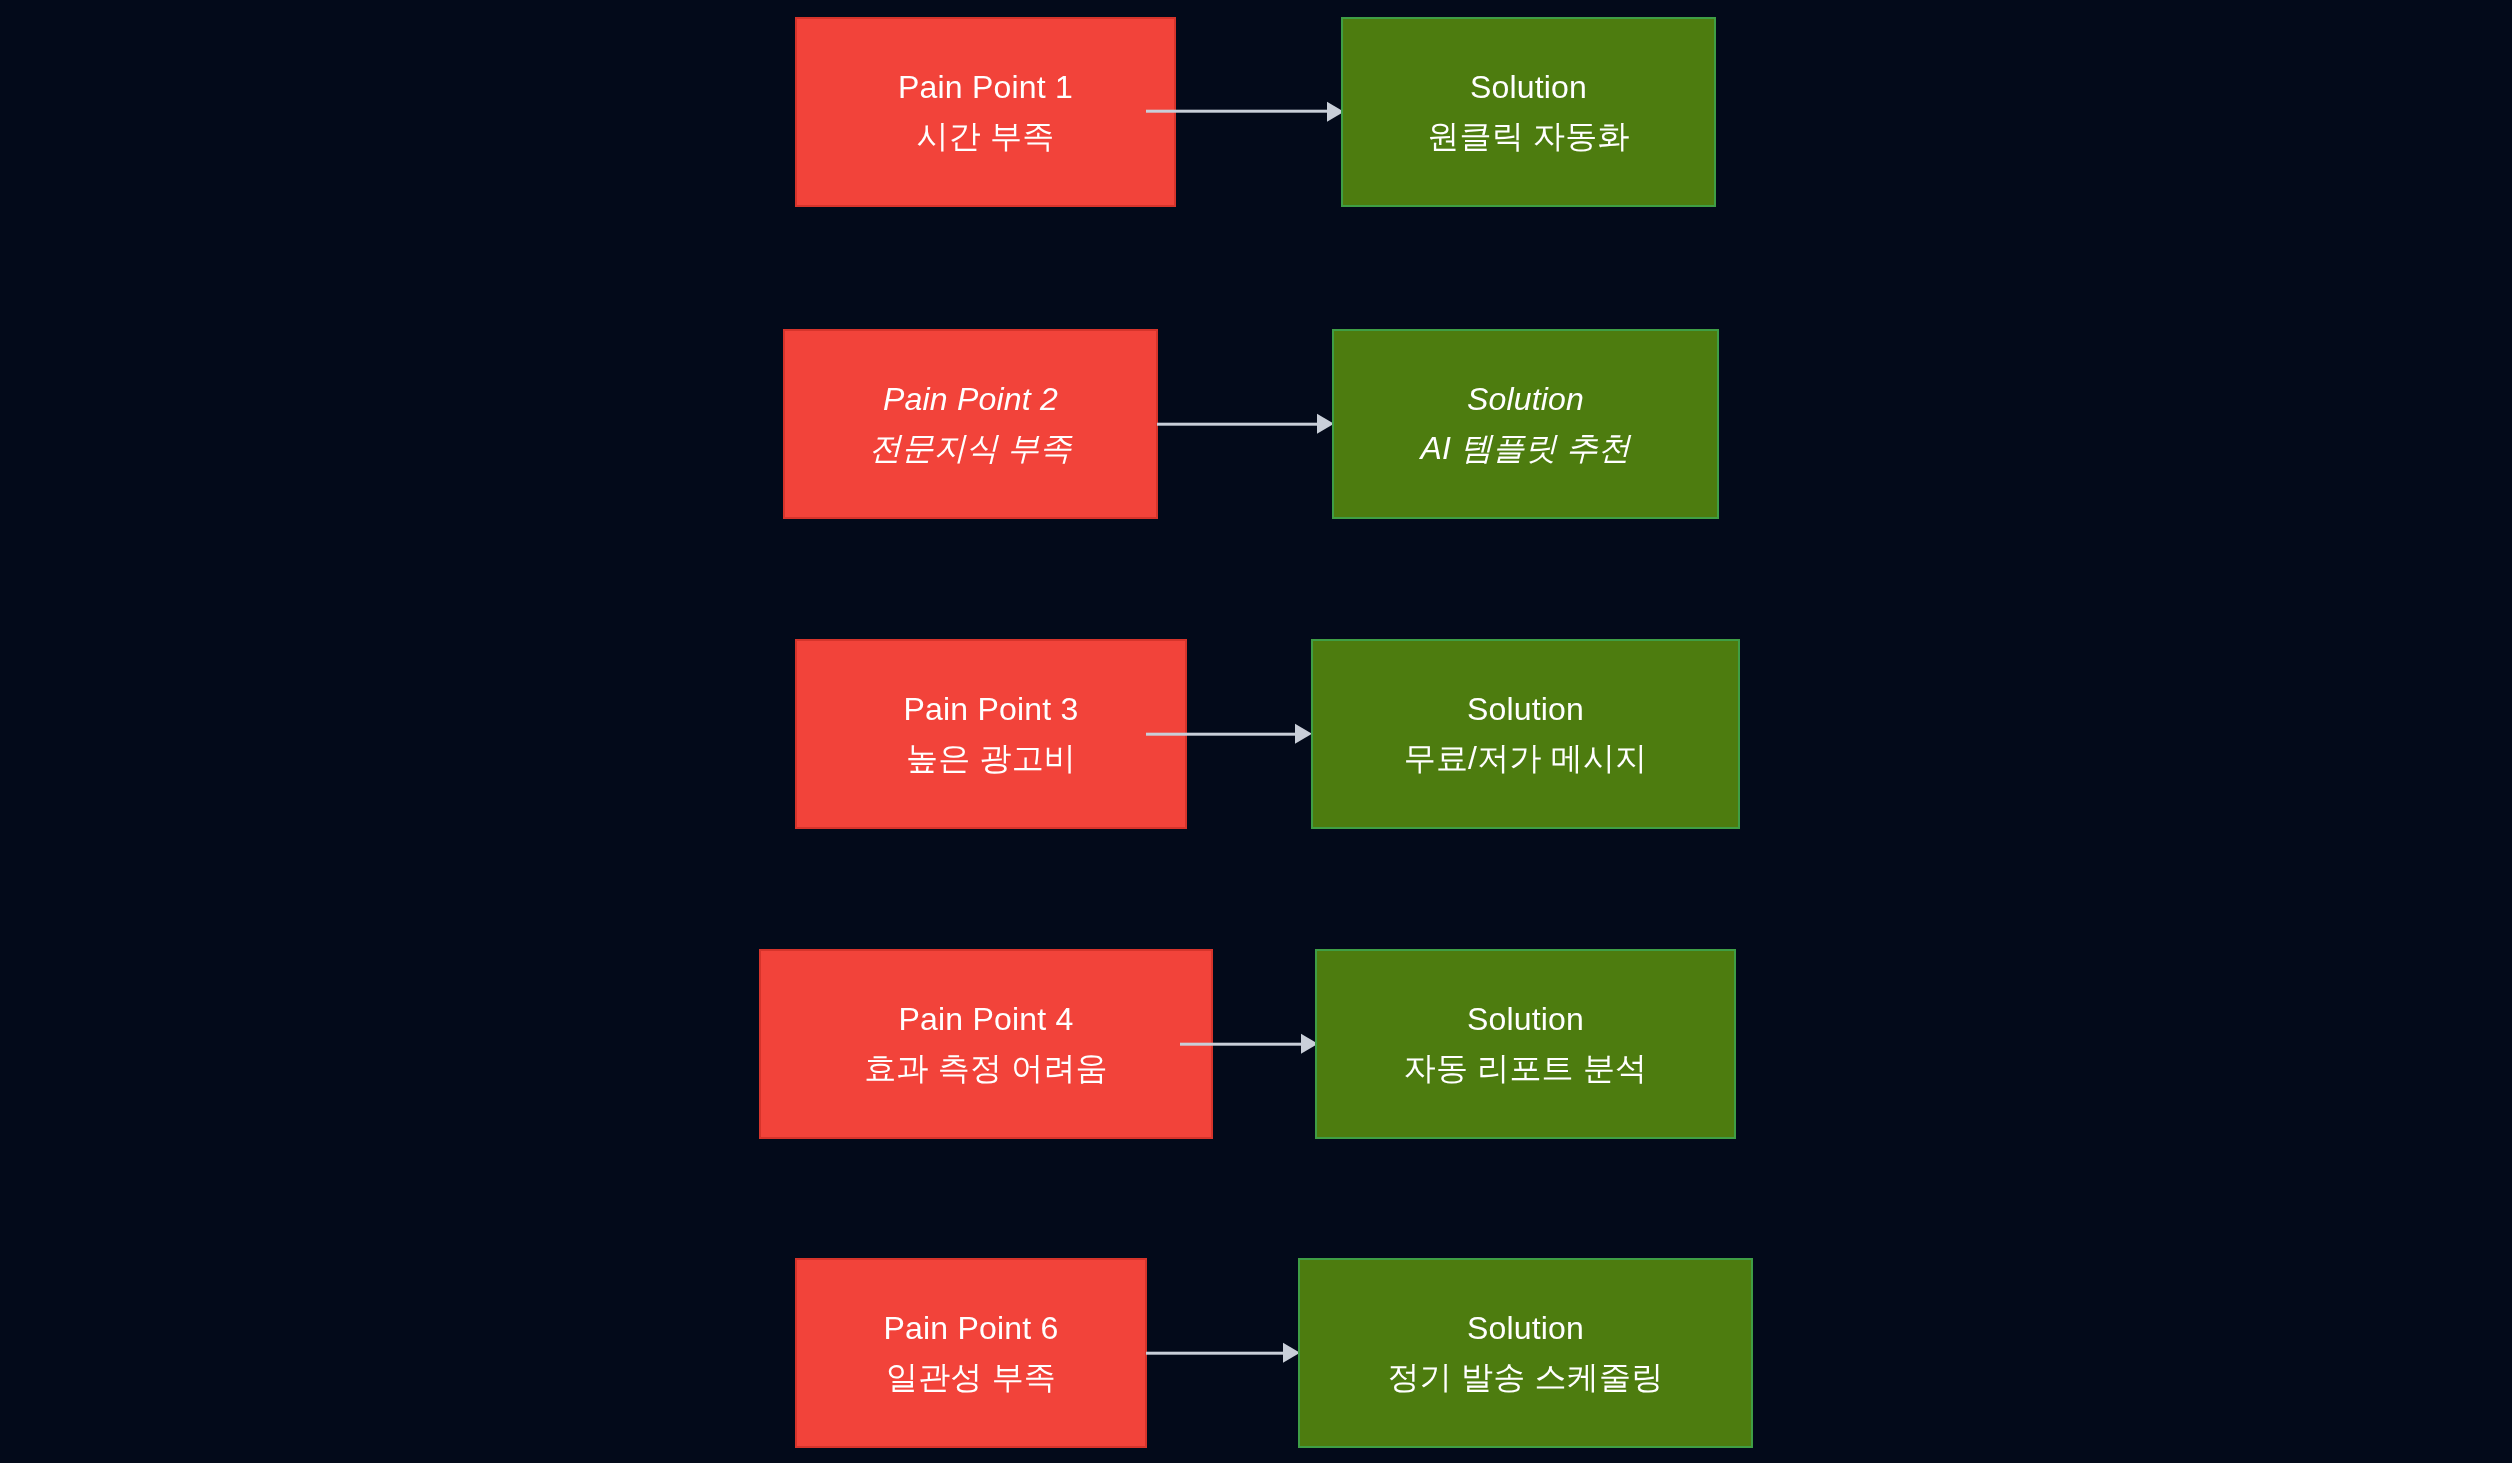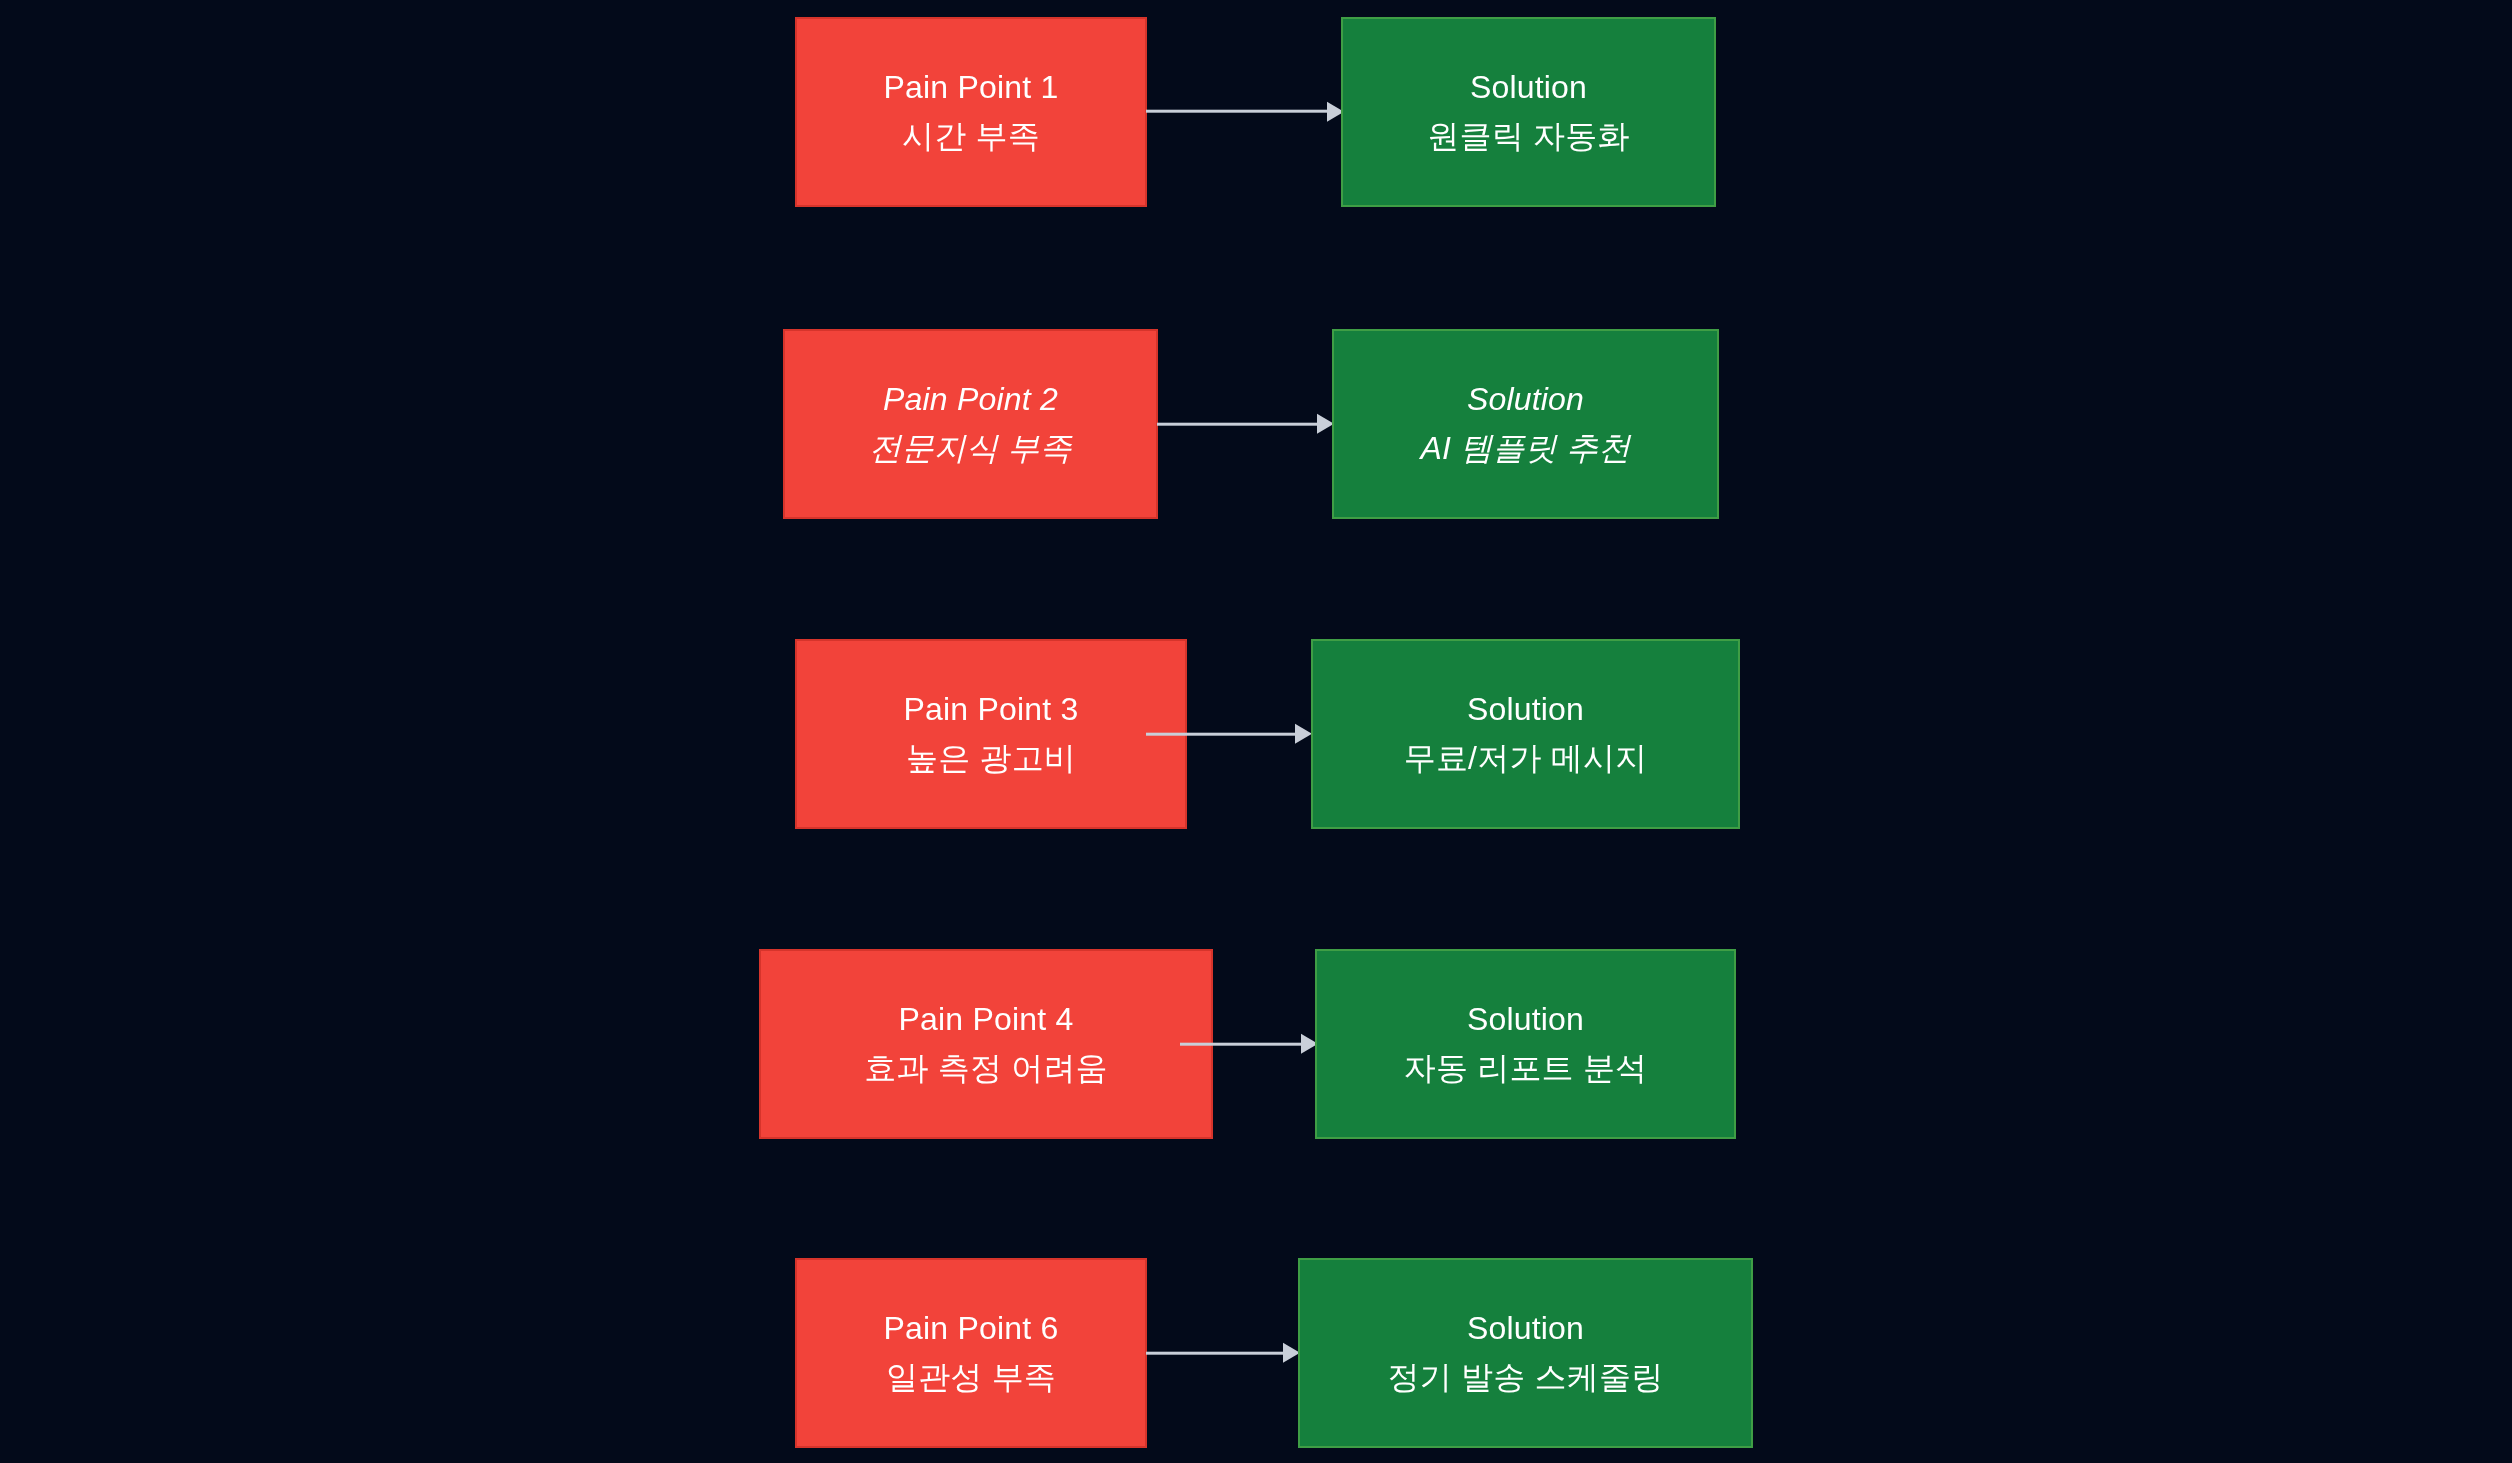--- a/index.html
+++ b/index.html
@@ -42,21 +42,21 @@
     font-weight: 400;
     position: absolute;
     top: 0;
     height: 100%;
   }
   .node.pain {
     background: #f2433a;
     border: 2.8px solid #d6342b;
   }
   .node.solution {
-    background: #15803d;
+    background: #4d7c0f;
     border: 2.8px solid #3f9e45;
   }
   .node .title-line,
   .node .desc-line {
     display: block;
     white-space: nowrap;
   }
   .connector {
     position: absolute;
     top: 50%;
@@ -80,21 +80,21 @@
     flex: 0 0 auto;
     margin-left: -0.9px;
   }
 </style>
 </head>
 <body>
 
 <div id="diagram">
 
   <div class="flow-row" style="top:16.6px; height:190px;">
-    <div class="node pain" style="left:795px; width:352px;">
+    <div class="node pain" style="left:795px; width:381px;">
       <span class="title-line">Pain Point 1</span>
       <span class="desc-line">시간 부족</span>
     </div>
     <div class="connector" style="left:1146px; width:198px;">
       <div class="shaft"></div>
       <div class="head"></div>
     </div>
     <div class="node solution" style="left:1341px; width:375px;">
       <span class="title-line">Solution</span>
       <span class="desc-line">원클릭 자동화</span>

